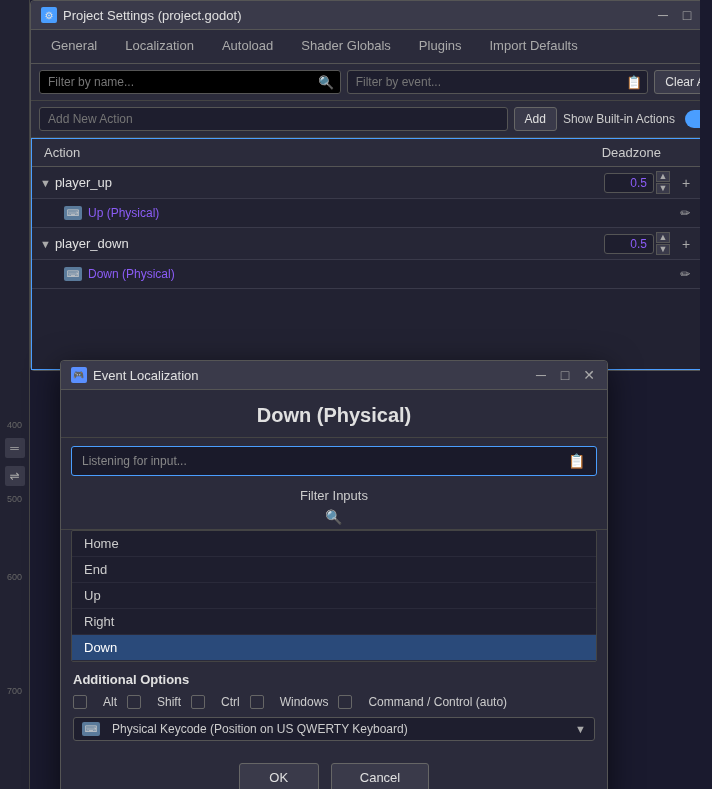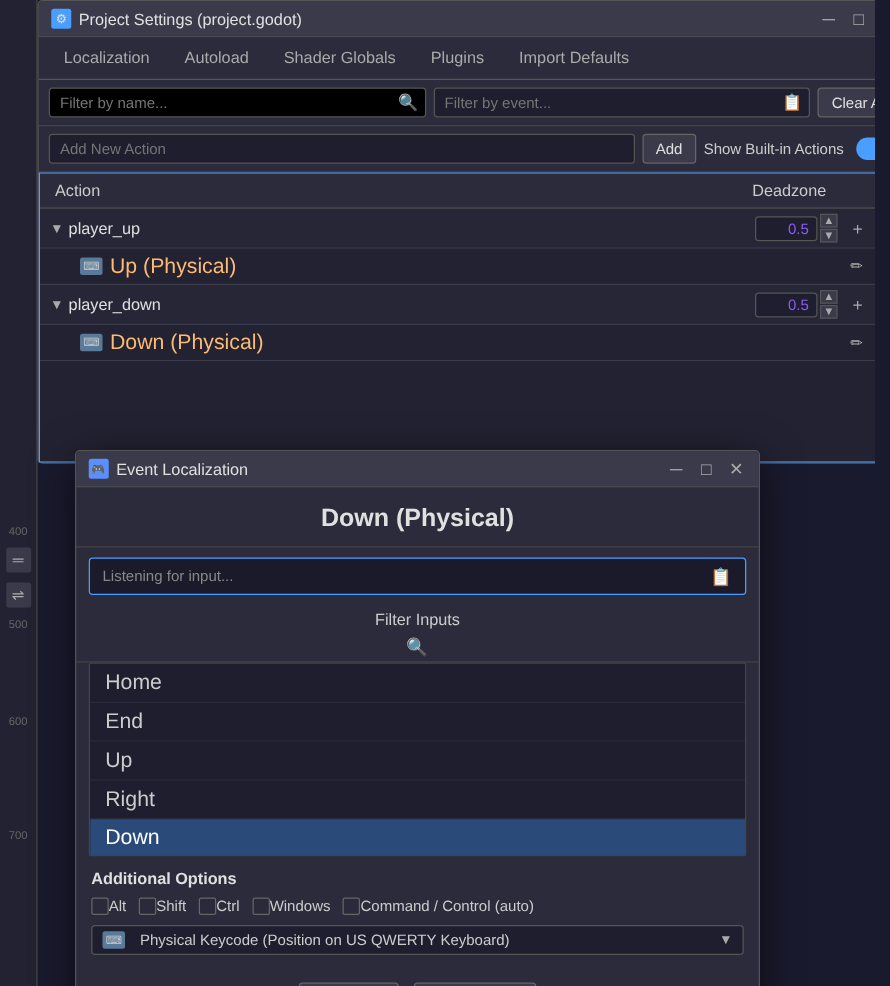--- a/index.html
+++ b/index.html
@@ -305,22 +305,22 @@
       display: flex;
       align-items: center;
       justify-content: center;
       font-size: 9px;
       color: #ccc;
       flex-shrink: 0;
     }
 
     .sub-row-label {
       flex: 1;
-      font-size: 17px;
-      color: #fdba74;
+      font-size: 12px;
+      color: #8b5cf6;
     }
 
     
     .dialog-overlay {
       position: absolute;
       top: 360px;
       left: 60px;
       width: 548px;
       background: #2b2b3b;
       border: 1px solid #555;
@@ -409,21 +409,21 @@
     }
 
     .filter-search-icon {
       color: #888;
       font-size: 14px;
       cursor: pointer;
     }
 
     .key-item {
       padding: 5px 12px;
-      font-size: 17px;
+      font-size: 13px;
       color: #ccc;
       cursor: pointer;
       border-bottom: 1px solid #2a2a3a;
     }
 
     .key-item.selected {
       background: #2a4a7a;
       color: #fff;
     }
 
@@ -461,21 +461,21 @@
       display: flex;
       align-items: center;
       gap: 10px;
       flex-wrap: wrap;
       margin-bottom: 8px;
     }
 
     .checkbox-item {
       display: flex;
       align-items: center;
-      gap: 0;
+      gap: 16px;
       font-size: 12px;
       color: #ccc;
     }
 
     .checkbox-box {
       width: 14px;
       height: 14px;
       background: #2a2a3a;
       border: 1px solid #666;
       border-radius: 2px;
@@ -613,38 +613,39 @@
   </style>
 </head>
 <body>
 
 <div class="left-sidebar">
   <span class="ruler-mark">400</span>
   <div class="sidebar-tool">═</div>
   <div class="sidebar-tool">⇌</div>
   <span class="ruler-mark">500</span>
   <span class="ruler-mark" style="margin-top:60px">600</span>
-  <span class="ruler-mark" style="margin-top:73px">700</span>
+  <span class="ruler-mark" style="margin-top:96px">700</span>
 </div>
 
 <div class="main-window" style="left:30px; top:0;">
 
   <div class="title-bar">
     <div class="title-bar-left">
       <div class="title-icon">⚙</div>
       <span class="title-text">Project Settings (project.godot)</span>
     </div>
     <div class="title-bar-controls">
       <button class="title-btn">─</button>
       <button class="title-btn">□</button>
       <button class="title-btn">✕</button>
     </div>
   </div>
 
   <div class="tabs-bar">
+    <div class="tab">General</div>
     <div class="tab">Localization</div>
     <div class="tab">Autoload</div>
     <div class="tab">Shader Globals</div>
     <div class="tab">Plugins</div>
     <div class="tab">Import Defaults</div>
   </div>
 
   <div class="filter-bar">
     <div class="search-wrapper">
       <input type="text" placeholder="Filter by name..." style="">

